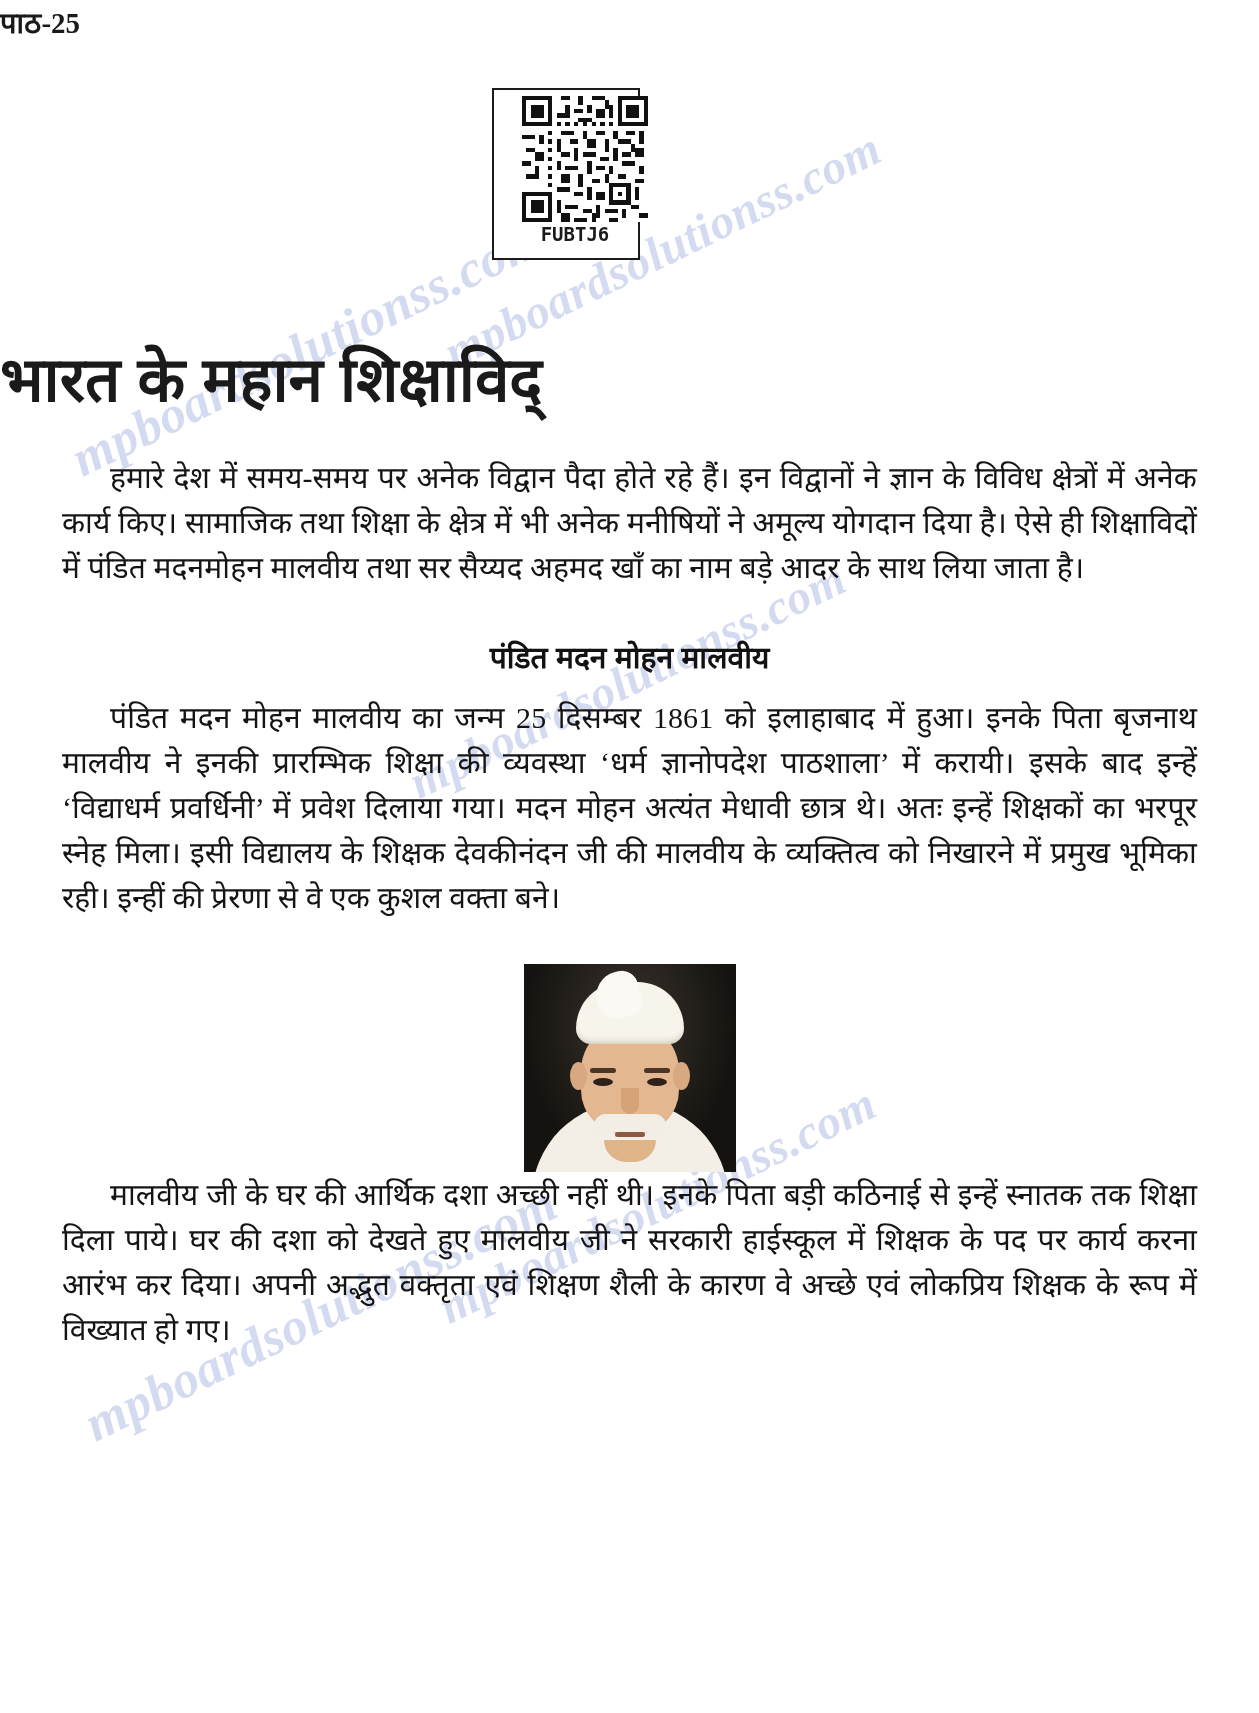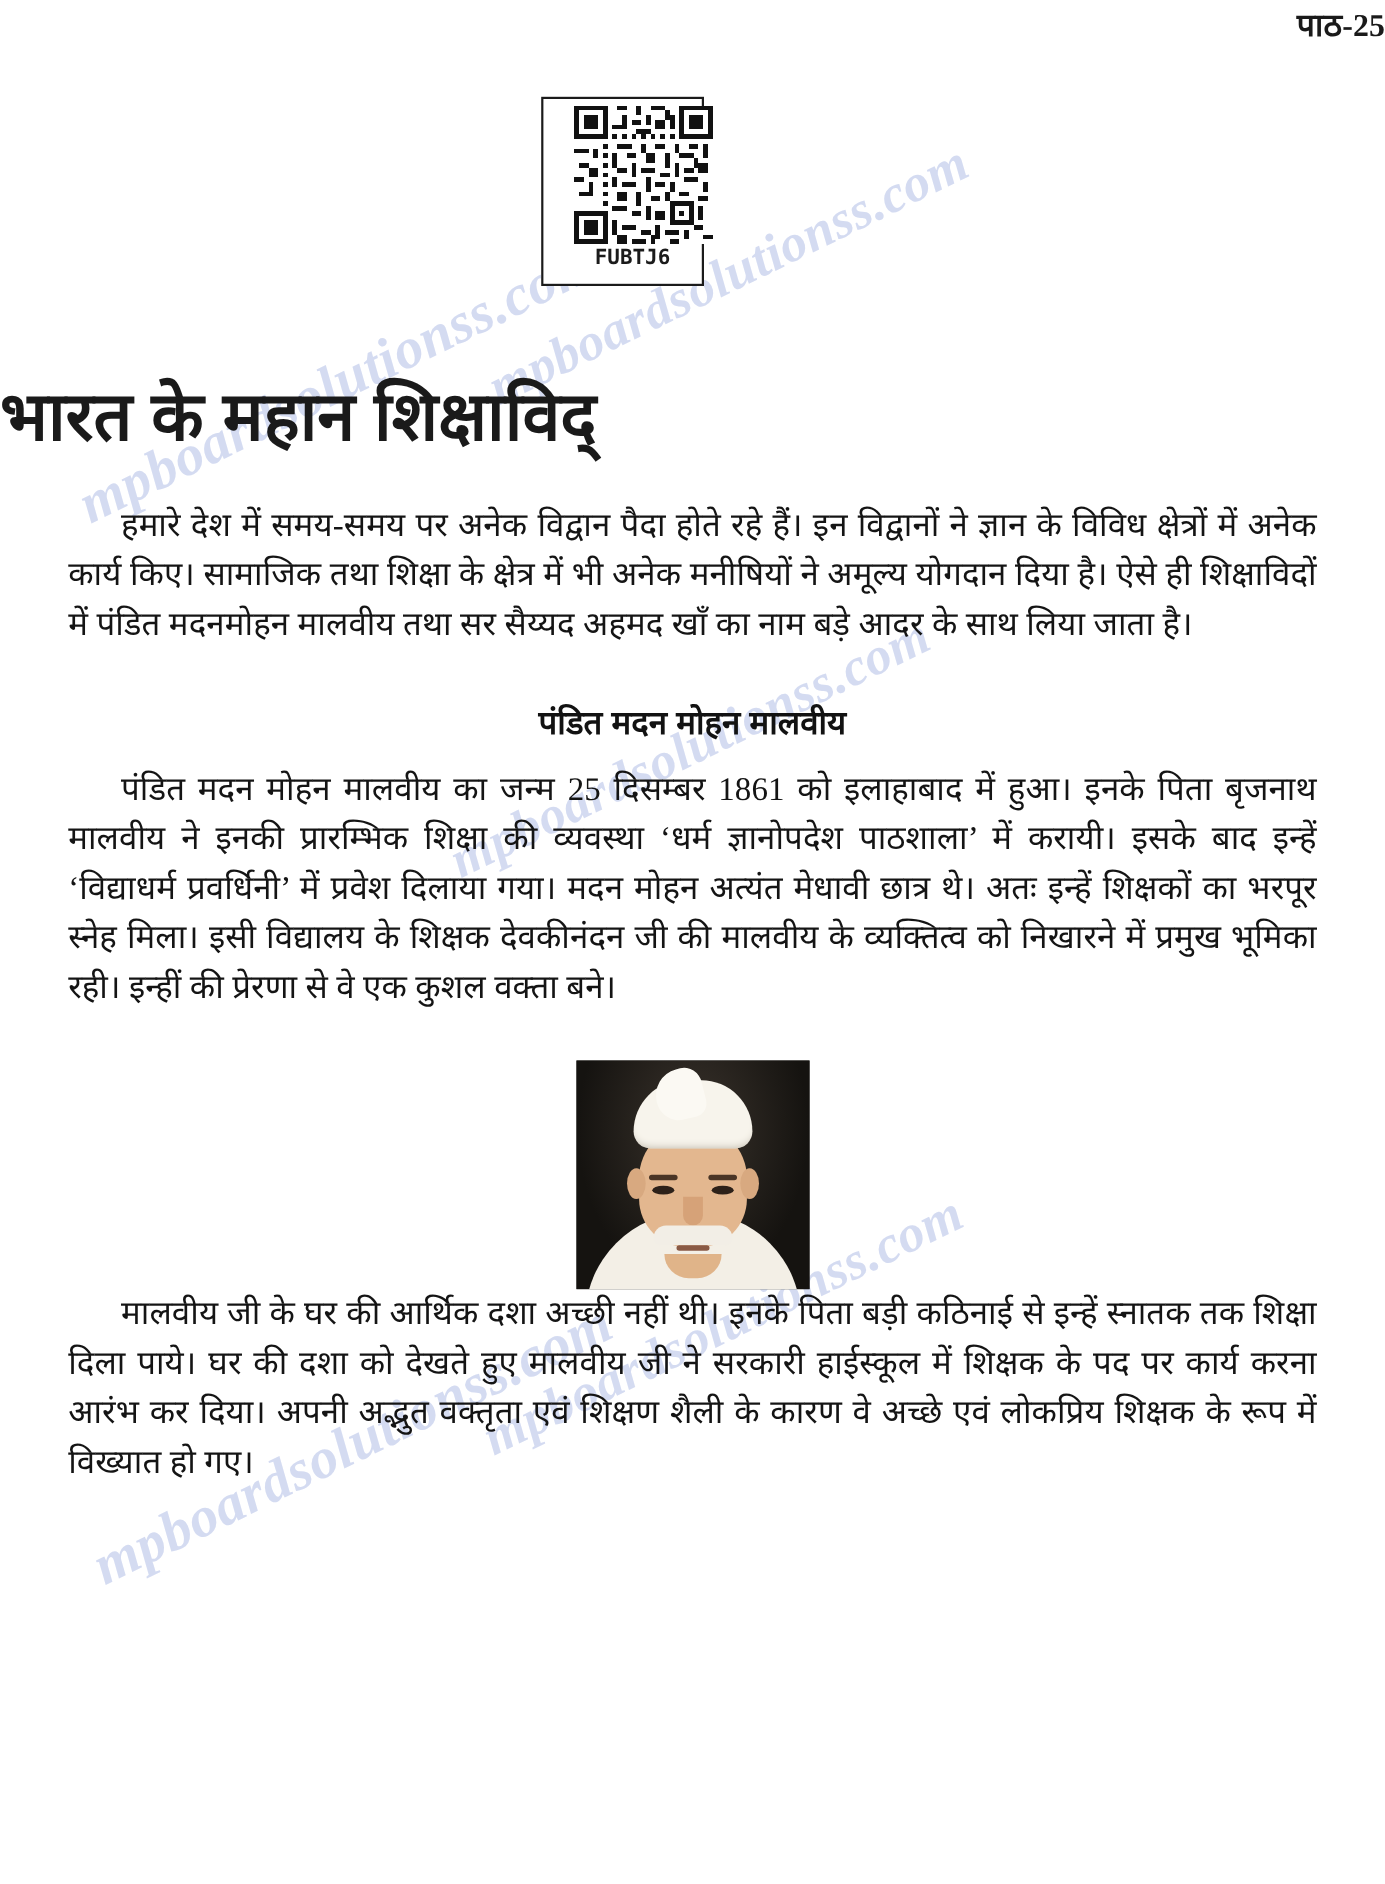--- a/index.html
+++ b/index.html
@@ -47,21 +47,21 @@
   .wm-3 { left: 400px; top: 760px; font-size: 48px; transform: rotate(-26deg); }
   .wm-4 { left: 75px;  top: 1400px; font-size: 52px; transform: rotate(-26deg); }
   .wm-5 { left: 430px; top: 1285px; font-size: 48px; transform: rotate(-26deg); }
 
   
   .chapter-header {
     position: absolute;
     top: 2px;
     left: 0;
     width: 100%;
-    text-align: right;
+    text-align: left;
     z-index: 10;
   }
   .chapter-header .lesson-label {
     font-family: "Liberation Sans", sans-serif;
     font-weight: 700;
     font-size: 29px;
     color: #1a1a1a;
     letter-spacing: .3px;
   }
   .chapter-header .lesson-number {

